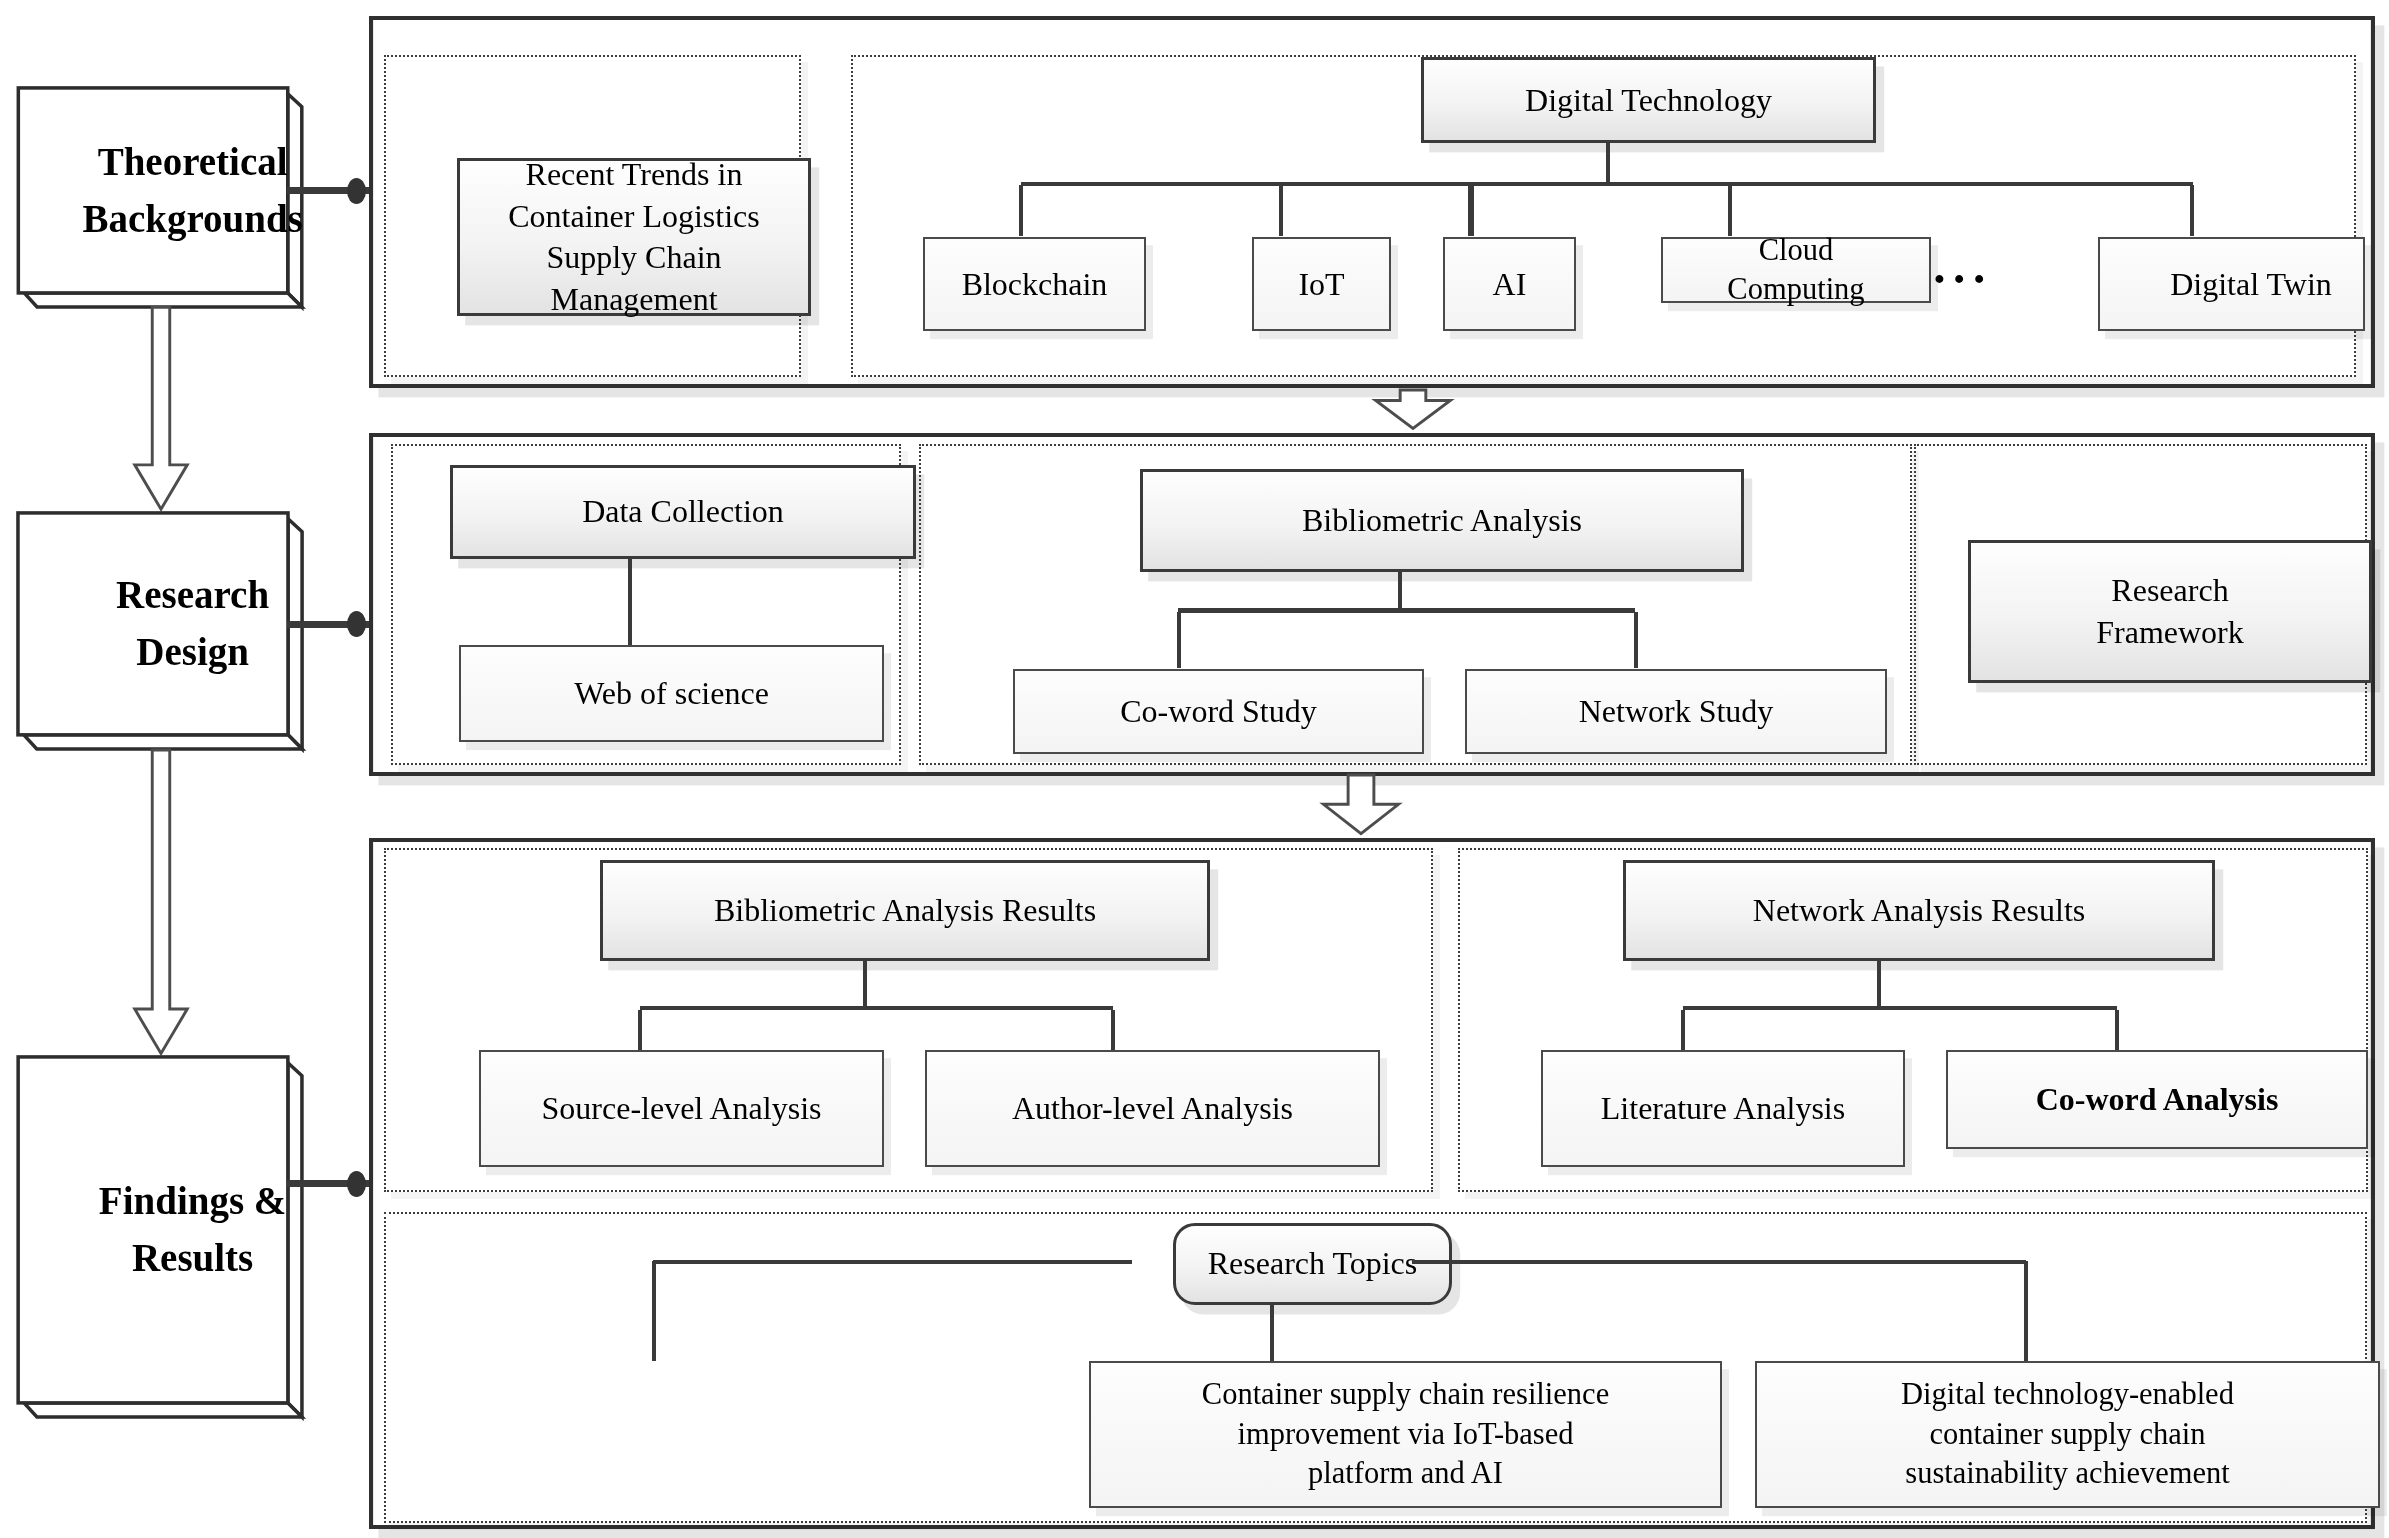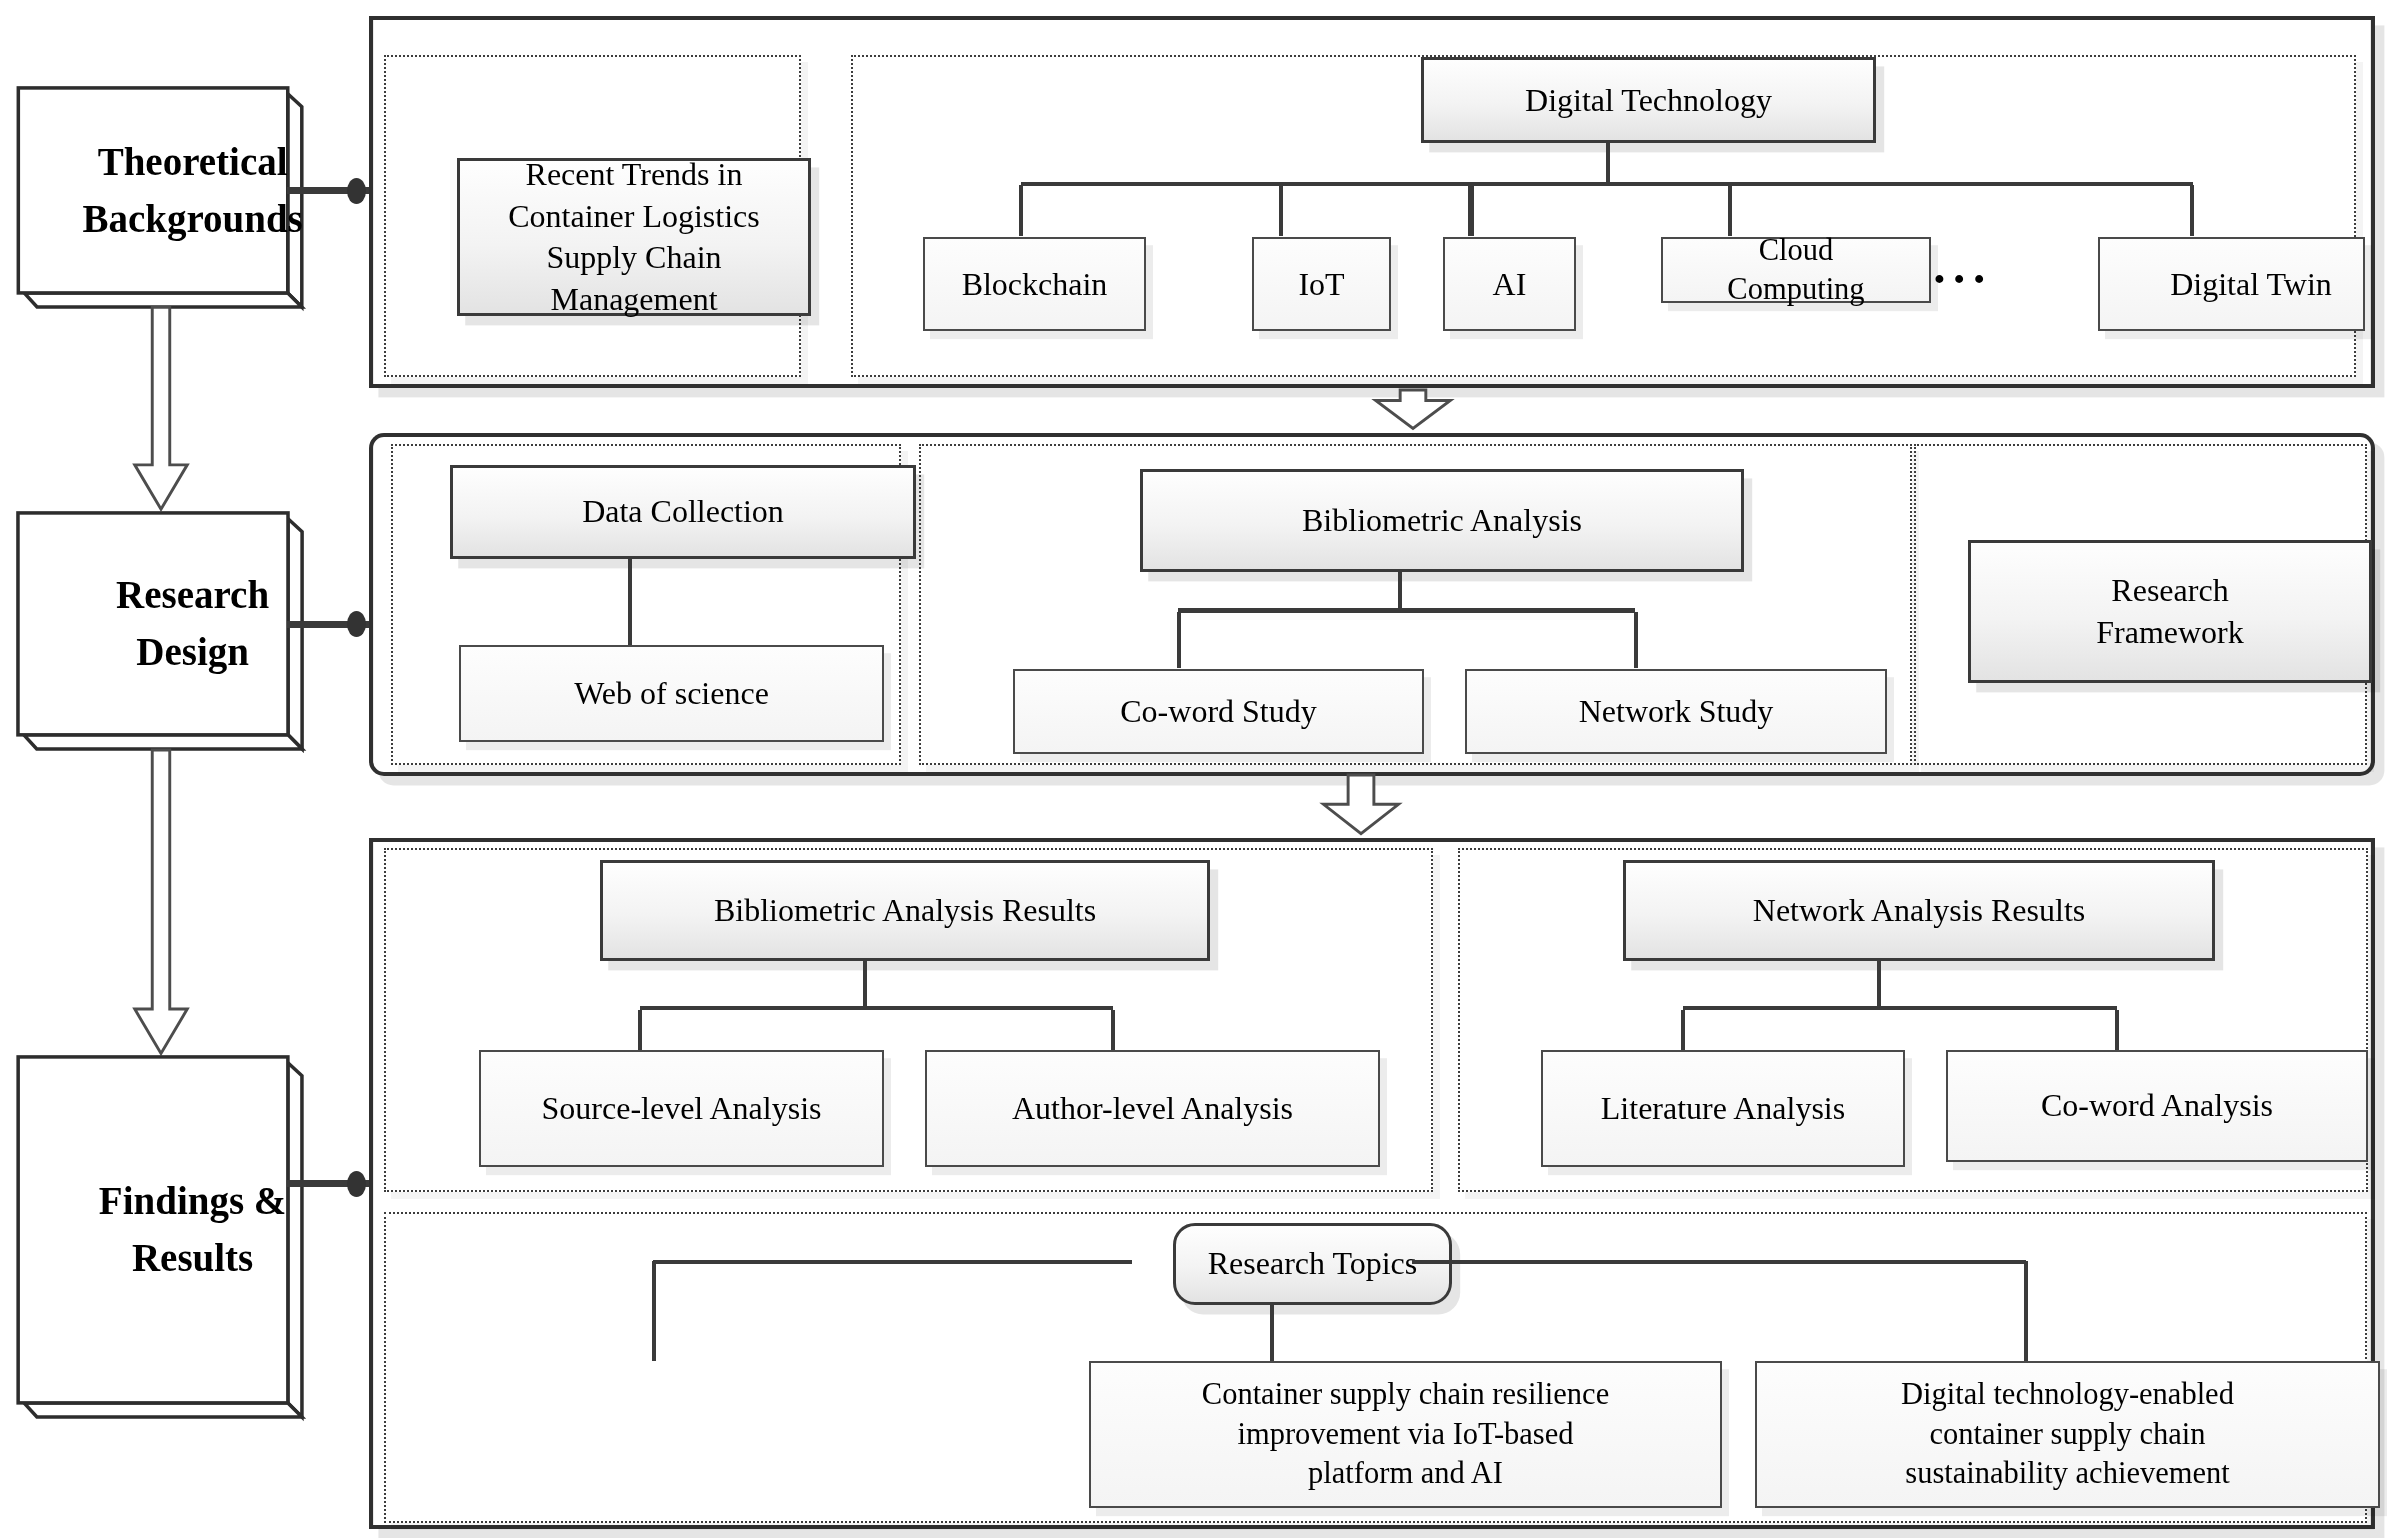--- a/index.html
+++ b/index.html
@@ -118,21 +118,21 @@
     <div class="nodeC t small" style="left:1252px;top:221px;width:270px;height:66px;">Cloud
 Computing</div>
     <div class="ellipsisCell" style="left:1548px;top:215px;width:88px;height:94px;">···</div>
     <div class="nodeC t" style="left:1689px;top:221px;width:267px;height:94px;padding-left:39px;">Digital Twin</div>
   </div>
 
   <svg style="left:1372px;top:390px;" width="82" height="42" viewBox="0 0 140 72">
     <polygon class="arrowShape" points="48,0 92,0 92,18 134,18 70,66 6,18 48,18"></polygon>
   </svg>
 
-  <div class="panel" style="left:369px;top:433px;width:2006px;height:343px;border-radius:15px;">
+  <div class="panel" style="left:369px;top:433px;width:2006px;height:343px;">
 
     <div class="dotted" style="left:22px;top:11px;width:506px;height:317px;"></div>
     <div class="nodeP t" style="left:41px;top:32px;width:466px;height:94px;">Data Collection</div>
     <div class="vl" style="left:259px;top:126px;width:3.5px;height:86px;"></div>
     <div class="nodeC t" style="left:50px;top:212px;width:425px;height:97px;">Web of science</div>
 
     <div class="dotted" style="left:550px;top:11px;width:989px;height:317px;"></div>
     <div class="nodeP t" style="left:731px;top:36px;width:604px;height:103px;">Bibliometric Analysis</div>
     <div class="vl" style="left:1029px;top:139px;width:3.5px;height:38px;"></div>
     <div class="hl" style="left:809px;top:175px;width:457px;height:4.7px;"></div>
@@ -161,21 +161,21 @@
     <div class="nodeC t" style="left:70px;top:212px;width:405px;height:117px;">Source-level Analysis</div>
     <div class="nodeC t" style="left:516px;top:212px;width:455px;height:117px;">Author-level Analysis</div>
 
     <div class="dotted" style="left:1089px;top:10px;width:906px;height:340px;"></div>
     <div class="nodeP t" style="left:1214px;top:22px;width:592px;height:101px;">Network Analysis Results</div>
     <div class="vl" style="left:1508px;top:123px;width:3.5px;height:47px;"></div>
     <div class="hl" style="left:1314px;top:168px;width:434px;height:3.5px;"></div>
     <div class="vl" style="left:1312px;top:172px;width:3.5px;height:40px;"></div>
     <div class="vl" style="left:1746px;top:172px;width:3.5px;height:40px;"></div>
     <div class="nodeC t" style="left:1132px;top:212px;width:364px;height:117px;">Literature Analysis</div>
-    <div class="nodeC t" style="left:1537px;top:212px;width:422px;height:112px;">Co-word Analysis</div>
+    <div class="nodeC t" style="left:1537px;top:212px;width:422px;height:99px;font-weight:bold;">Co-word Analysis</div>
 
     <div class="dotted" style="left:14.7px;top:374px;width:1979px;height:307px;"></div>
     <div class="nodeP t" style="left:764px;top:385px;width:279px;height:82px;border-radius:22px;">Research Topics</div>
 
     <div class="hl" style="left:284px;top:422px;width:479px;height:3.5px;"></div>
     <div class="hl" style="left:1043px;top:422px;width:614px;height:3.5px;"></div>
     <div class="vl" style="left:283px;top:423px;width:3.5px;height:100px;"></div>
     <div class="vl" style="left:1655px;top:423px;width:3.5px;height:100px;"></div>
     <div class="vl" style="left:901px;top:467px;width:3.5px;height:56px;"></div>
 

